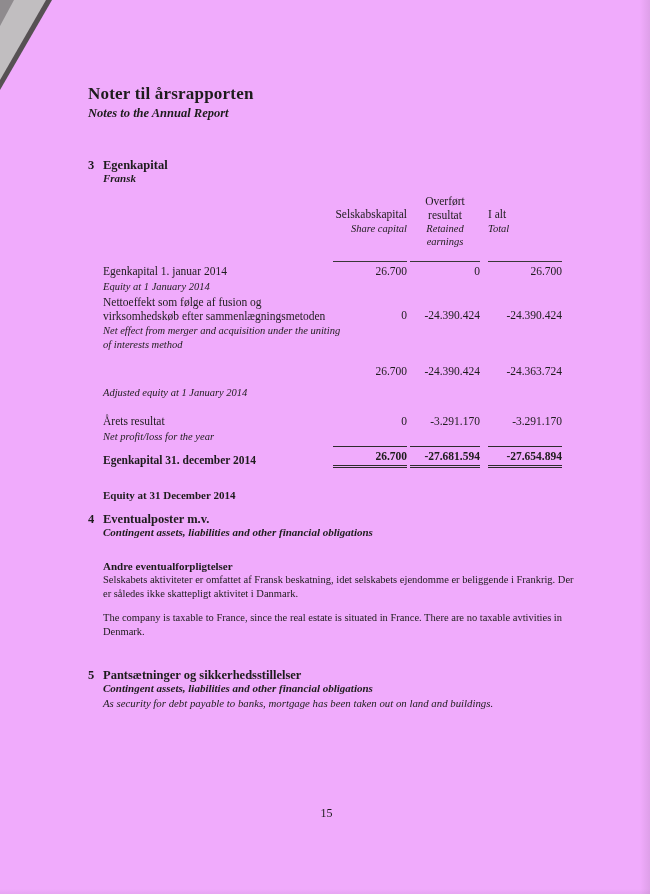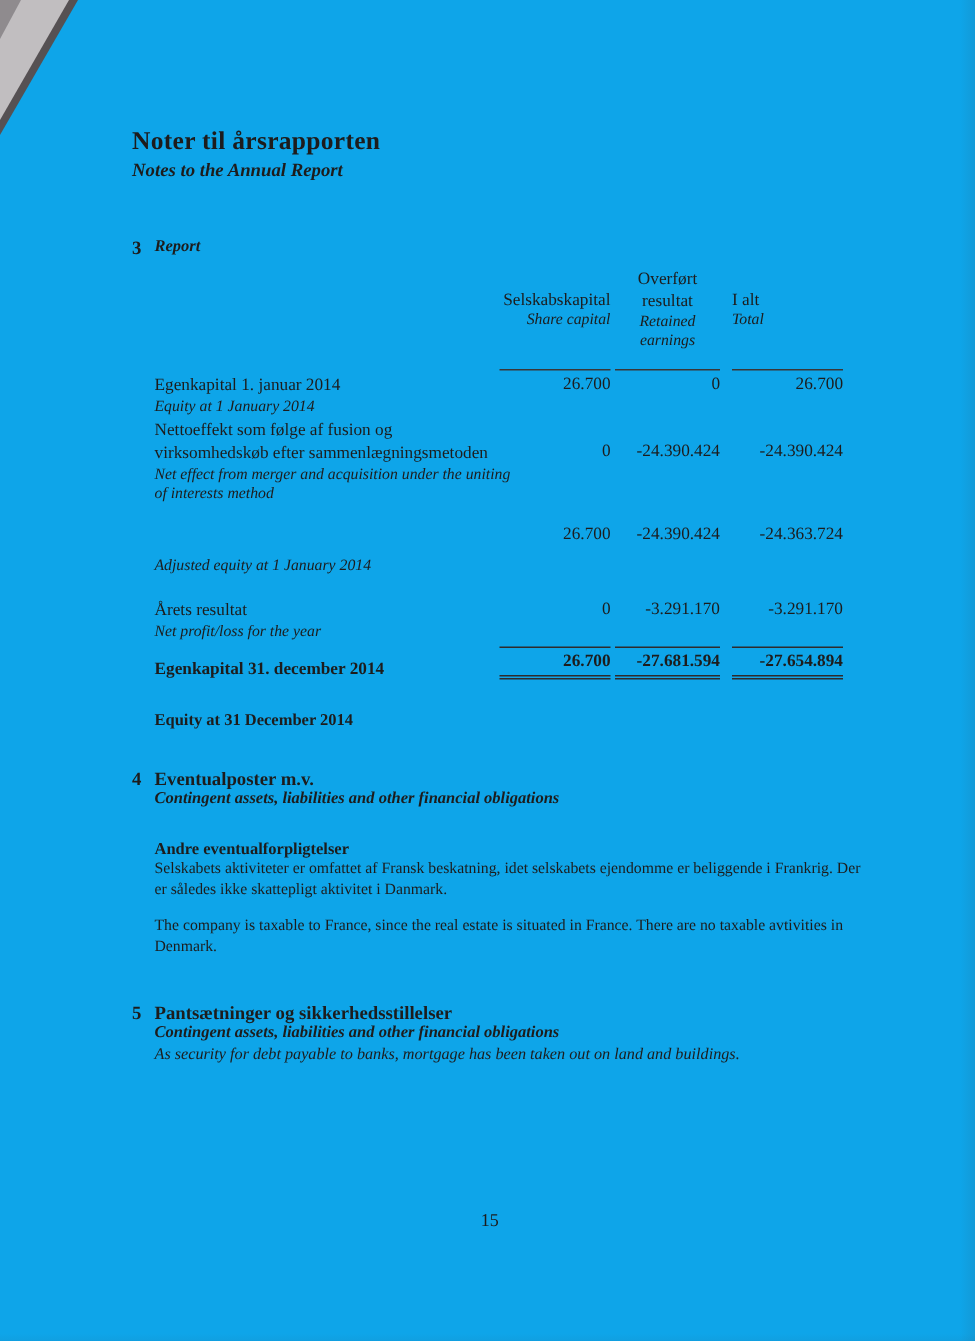--- a/index.html
+++ b/index.html
@@ -4,21 +4,21 @@
 <style>
   html,body { margin:0; padding:0; }
   body {
     width:650px; height:894px;
     background:#ffffff;
     font-family:"Liberation Serif","DejaVu Serif",serif;
     color:#1d1c1c;
     position:relative;
     overflow:hidden;
   }
-  .page { position:absolute; inset:0; background:#0ea5e9; }
+  .page { position:absolute; inset:0; background:#f0abfc; }
 
   
   .corner-dark  { position:absolute; top:0; left:0; width:52px; height:90px;
                   background:#565153; clip-path:polygon(0 0,52px 0,0 90px); }
   .corner-light { position:absolute; top:0; left:0; width:46px; height:80px;
                   background:#c1bec0; clip-path:polygon(0 0,46px 0,0 80px); }
   .corner-mid   { position:absolute; top:0; left:0; width:14px; height:26px;
                   background:#8f8b8e; clip-path:polygon(0 0,14px 0,0 26px); }
   .edge-right   { position:absolute; top:0; right:0; bottom:0; width:10px;
                   background:linear-gradient(to right, rgba(60,55,58,0), rgba(60,55,58,0.10)); }
@@ -87,21 +87,22 @@
   <div class="edge-bottom"></div>
 
   <div class="doc-header">
     <div class="doc-title">Noter til årsrapporten</div>
     <div class="doc-subtitle">Notes to the Annual Report</div>
   </div>
 
   <div class="section" style="top:158px;">
     <div class="sec-num">3</div>
     <div class="sec-body">
-      <div class="sec-head-en">Report</div>
+      <div class="sec-head-da">Egenkapital</div>
+      <div class="sec-head-en">Fransk</div>
 
       <div class="eq-table">
 
         <div class="hdr-row">
           <div class="hdr-spacer"></div>
           <div class="hdr-cell hdr-c1">
             <div>Selskabskapital</div>
             <div class="hdr-en">Share capital</div>
           </div>
           <div class="hdr-cell hdr-c2">

